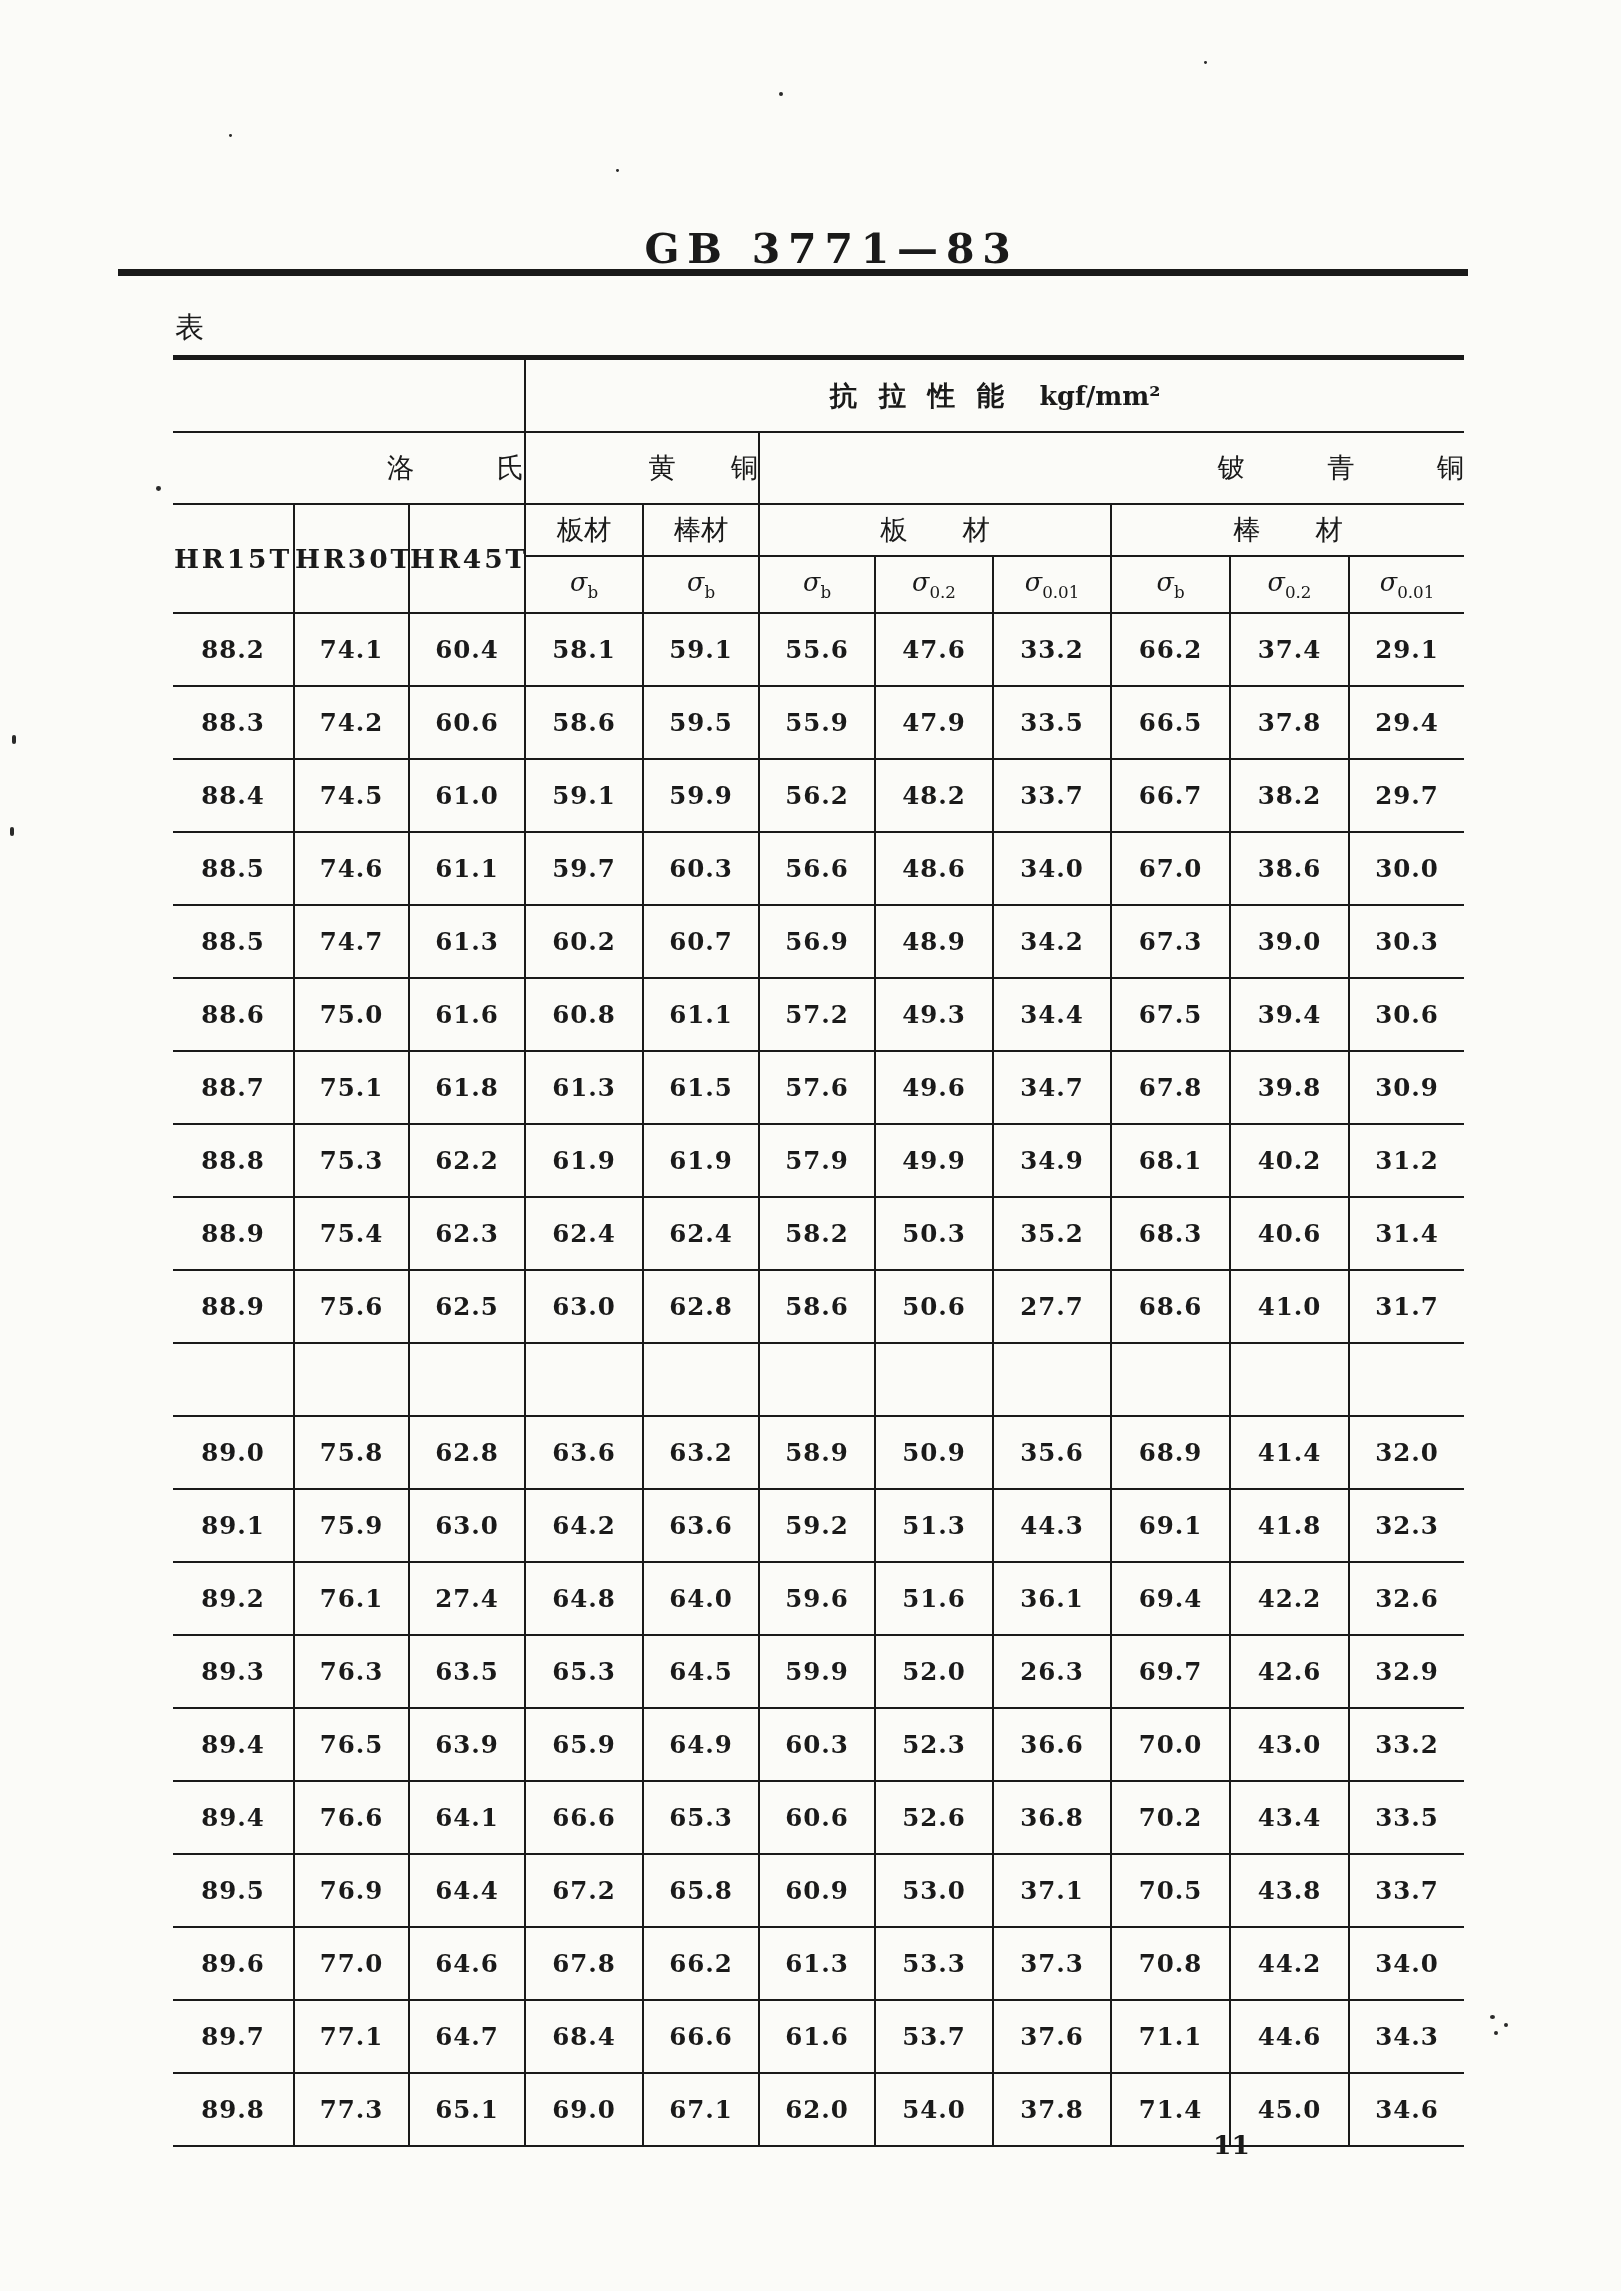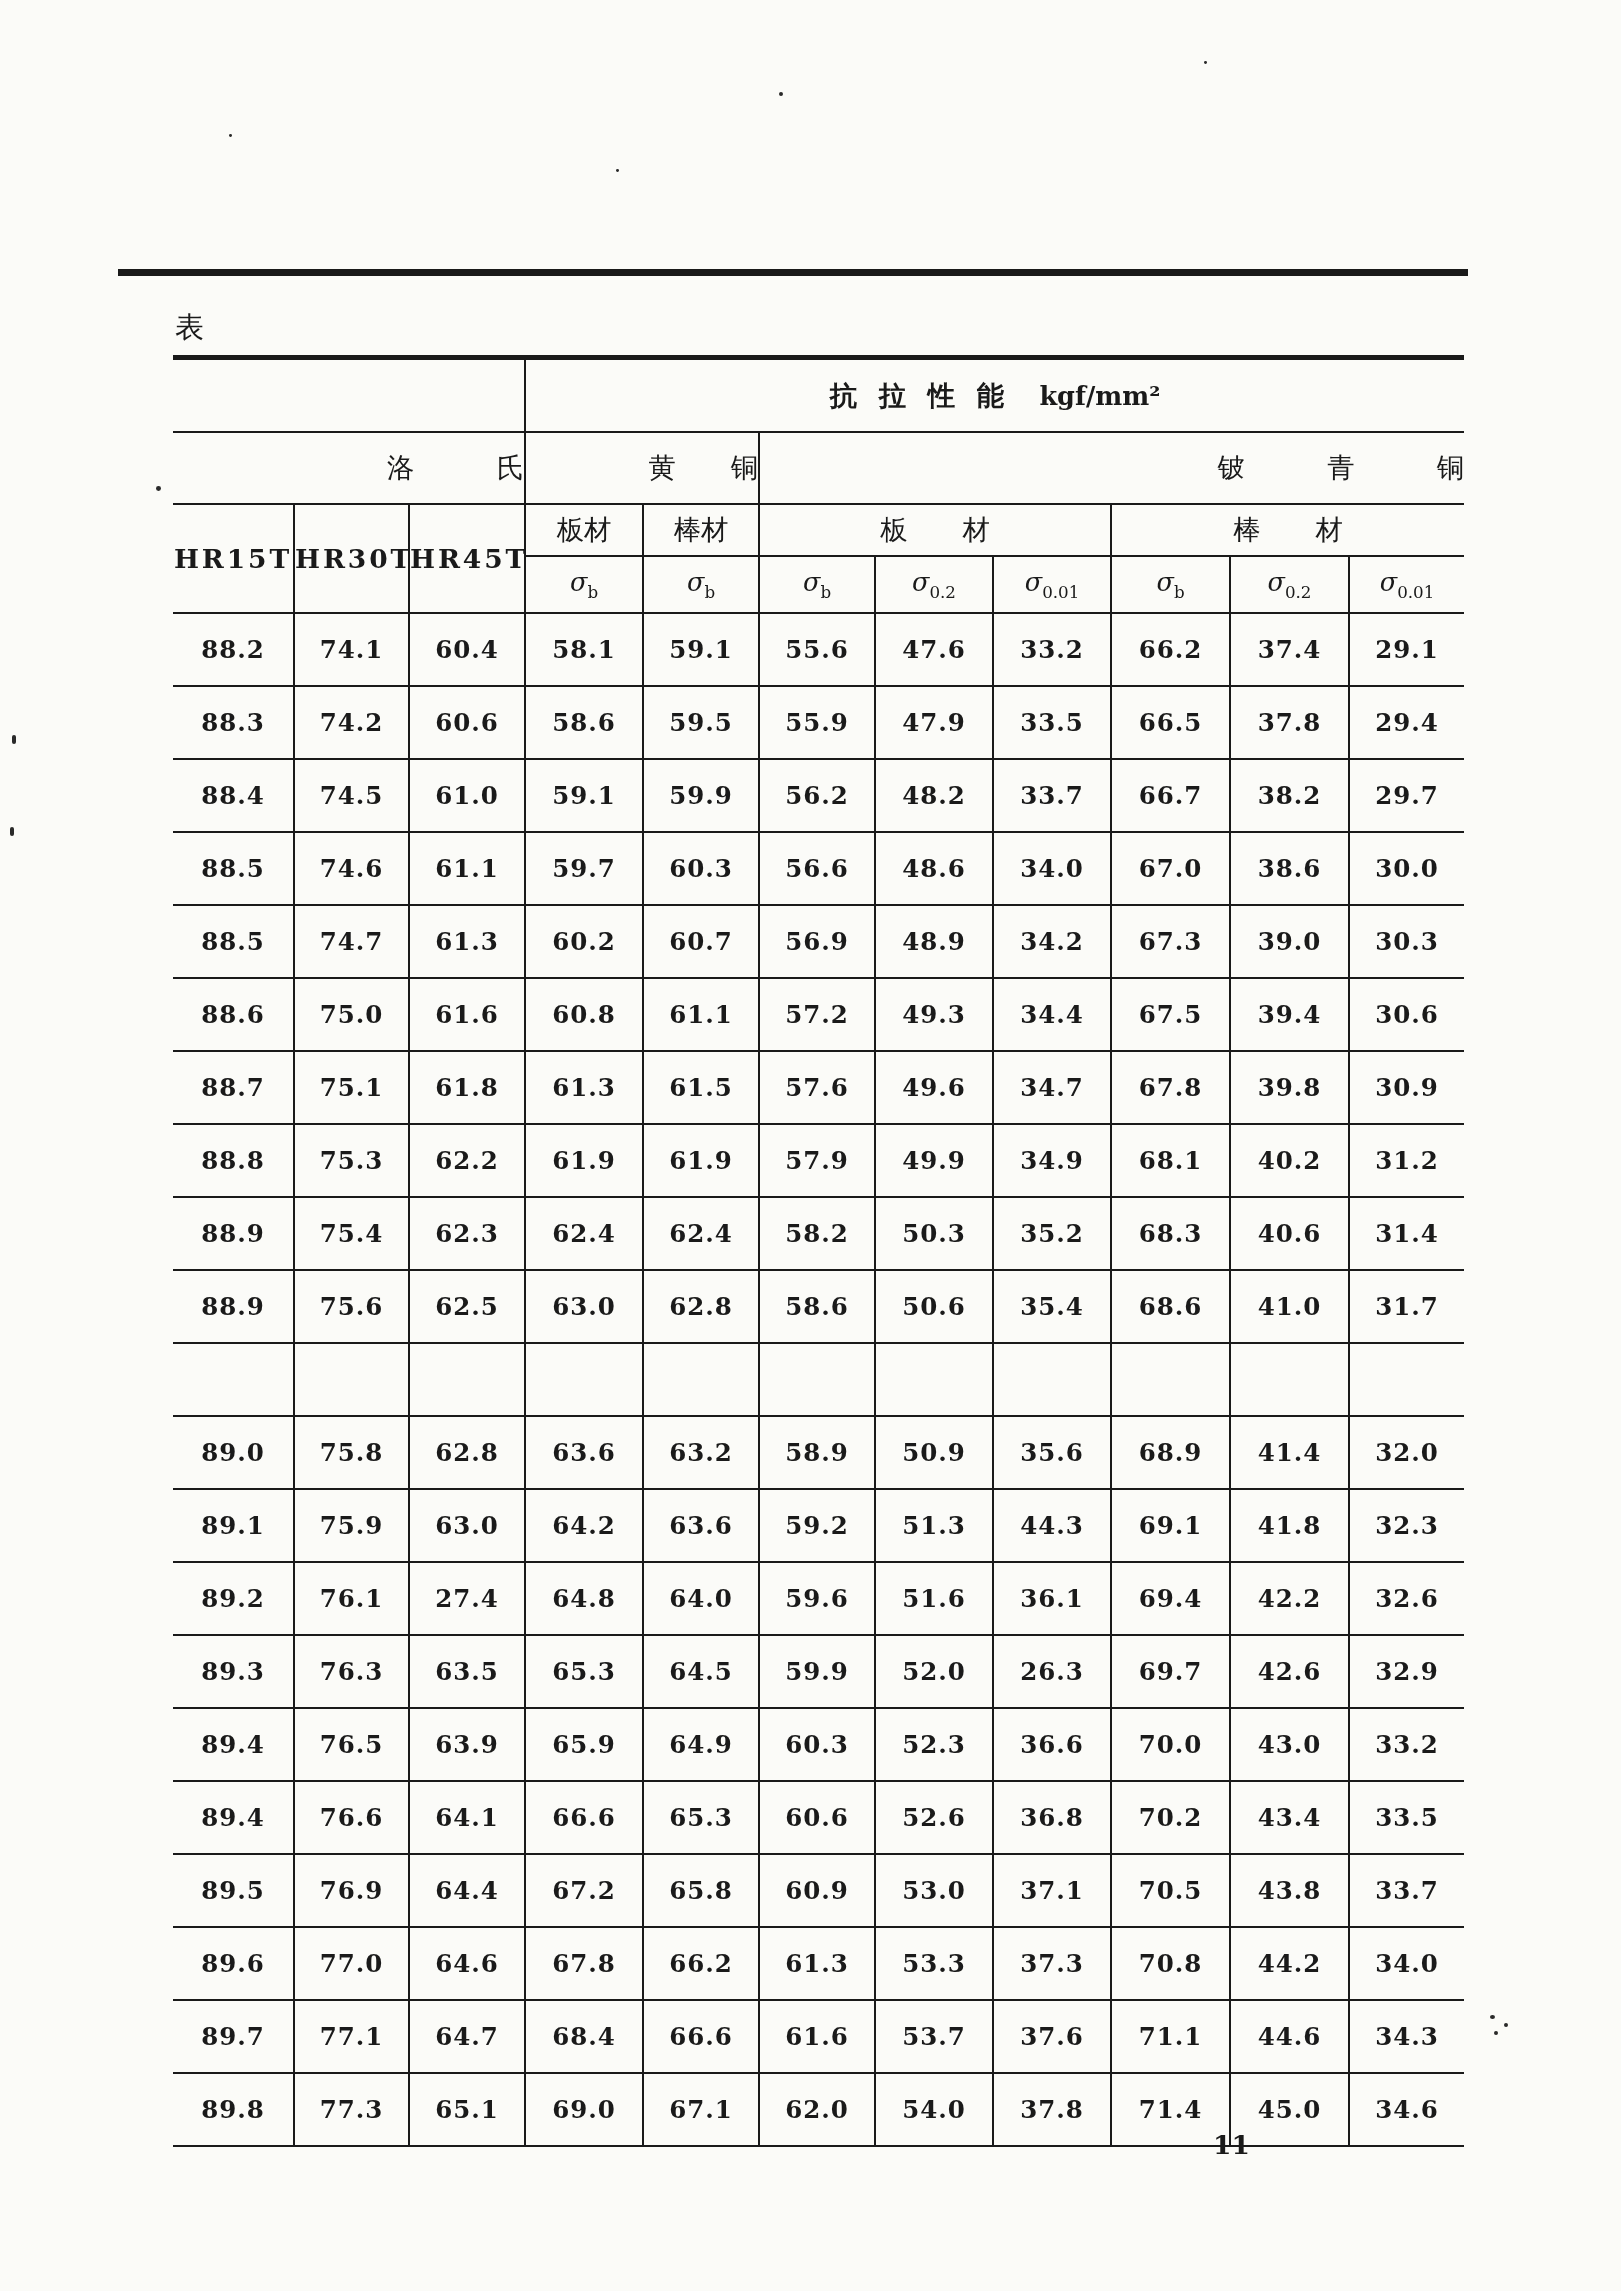--- a/index.html
+++ b/index.html
@@ -40,20 +40,21 @@
   }
   .conv tbody tr:last-child td{ border-bottom:2.9px solid var(--ink); }
   .page-number{ position:absolute; top:2129px; left:1213px; font-size:26.5px; font-weight:600; }
   .speck{ position:absolute; background:#2a2a2a; border-radius:50%; }
 </style>
 </head>
 <body>
 
 <div class="sheet">
 
+  <div class="doc-title">GB 3771—83</div>
   <div class="title-rule"></div>
   <div class="table-label">表</div>
 
   <table class="conv">
     <colgroup>
       <col style="width:121px">
         <col style="width:115px">
         <col style="width:116px">
       <col style="width:118px">
         <col style="width:116px">
@@ -215,21 +216,21 @@
           <td class="bl">31.4</td>
         </tr>
         <tr>
           <td>88.9</td>
           <td class="bl">75.6</td>
           <td class="bl">62.5</td>
           <td class="bl">63.0</td>
           <td class="bl">62.8</td>
           <td class="bl">58.6</td>
           <td class="bl">50.6</td>
-          <td class="bl">35.4</td>
+          <td class="bl">27.7</td>
           <td class="bl">68.6</td>
           <td class="bl">41.0</td>
           <td class="bl">31.7</td>
         </tr>
         <tr>
           <td></td>
           <td class="bl"></td>
           <td class="bl"></td>
           <td class="bl"></td>
           <td class="bl"></td>

